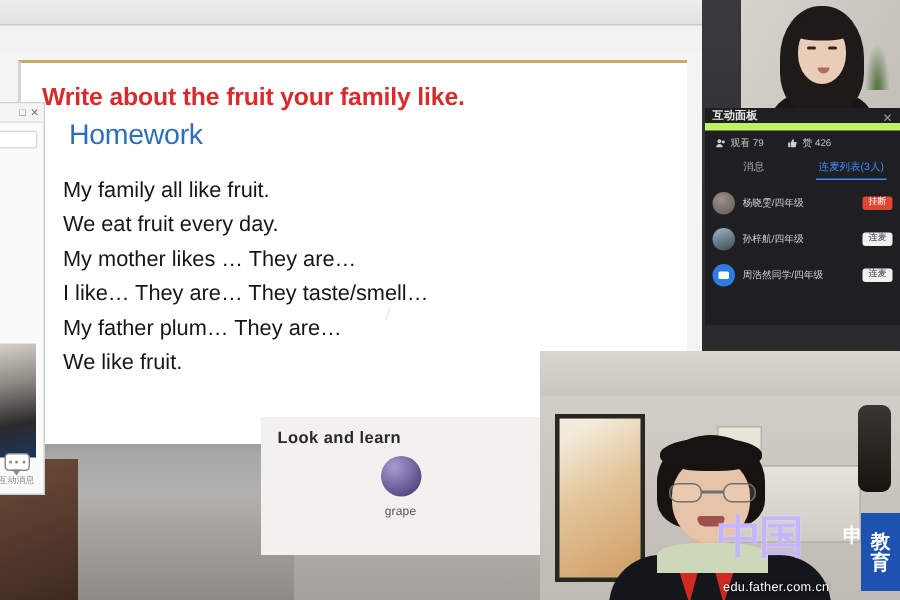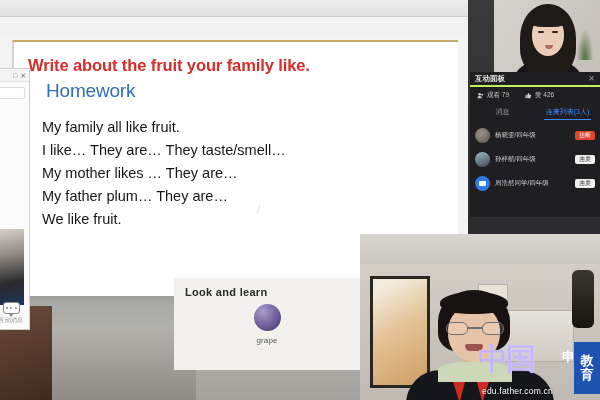--- a/index.html
+++ b/index.html
@@ -211,21 +211,21 @@
   }
 
   
   .panel {
     position: absolute; left: 470px; top: 72px; width: 130px; height: 145px;
     background: #1f1f22;
     color: #d8d8d8;
   }
   .panel-header {
     position: relative; height: 15px;
-    border-bottom: 2px solid #bef264;
+    border-bottom: 5px solid #bef264;
     display: flex; align-items: center; padding: 0 5px;
   }
   .panel-title { font-size: 7.5px; color: #e6e6e6; font-weight: 700; }
   .panel-close {
     position: absolute; right: 5px; top: 3px;
     font-size: 8px; color: #9a9a9a; line-height: 1;
   }
   .panel-stats {
     display: flex; gap: 16px; padding: 4px 7px 3px;
     align-items: center;
@@ -386,22 +386,23 @@
 
   <div class="ppt-window">
     <div class="ppt-ribbon"></div>
 
     <div class="ppt-stage">
       <div class="slide">
         <div class="slide-title">Write about the fruit your family like.</div>
         <div class="slide-subtitle">Homework</div>
         <div class="slide-body">
           <div>My family all like fruit.</div>
+          <div>We eat fruit every day.</div>
+          <div>My mother likes …  They are…</div>
           <div>I like… They are…  They taste/smell…</div>
-          <div>My mother likes …  They are…</div>
           <div>My father plum…  They are…</div>
           <div>We like fruit.</div>
         </div>
       </div>
     </div>
   </div>
 
   <div class="cursor"></div>
 
   <div class="ll-card">

